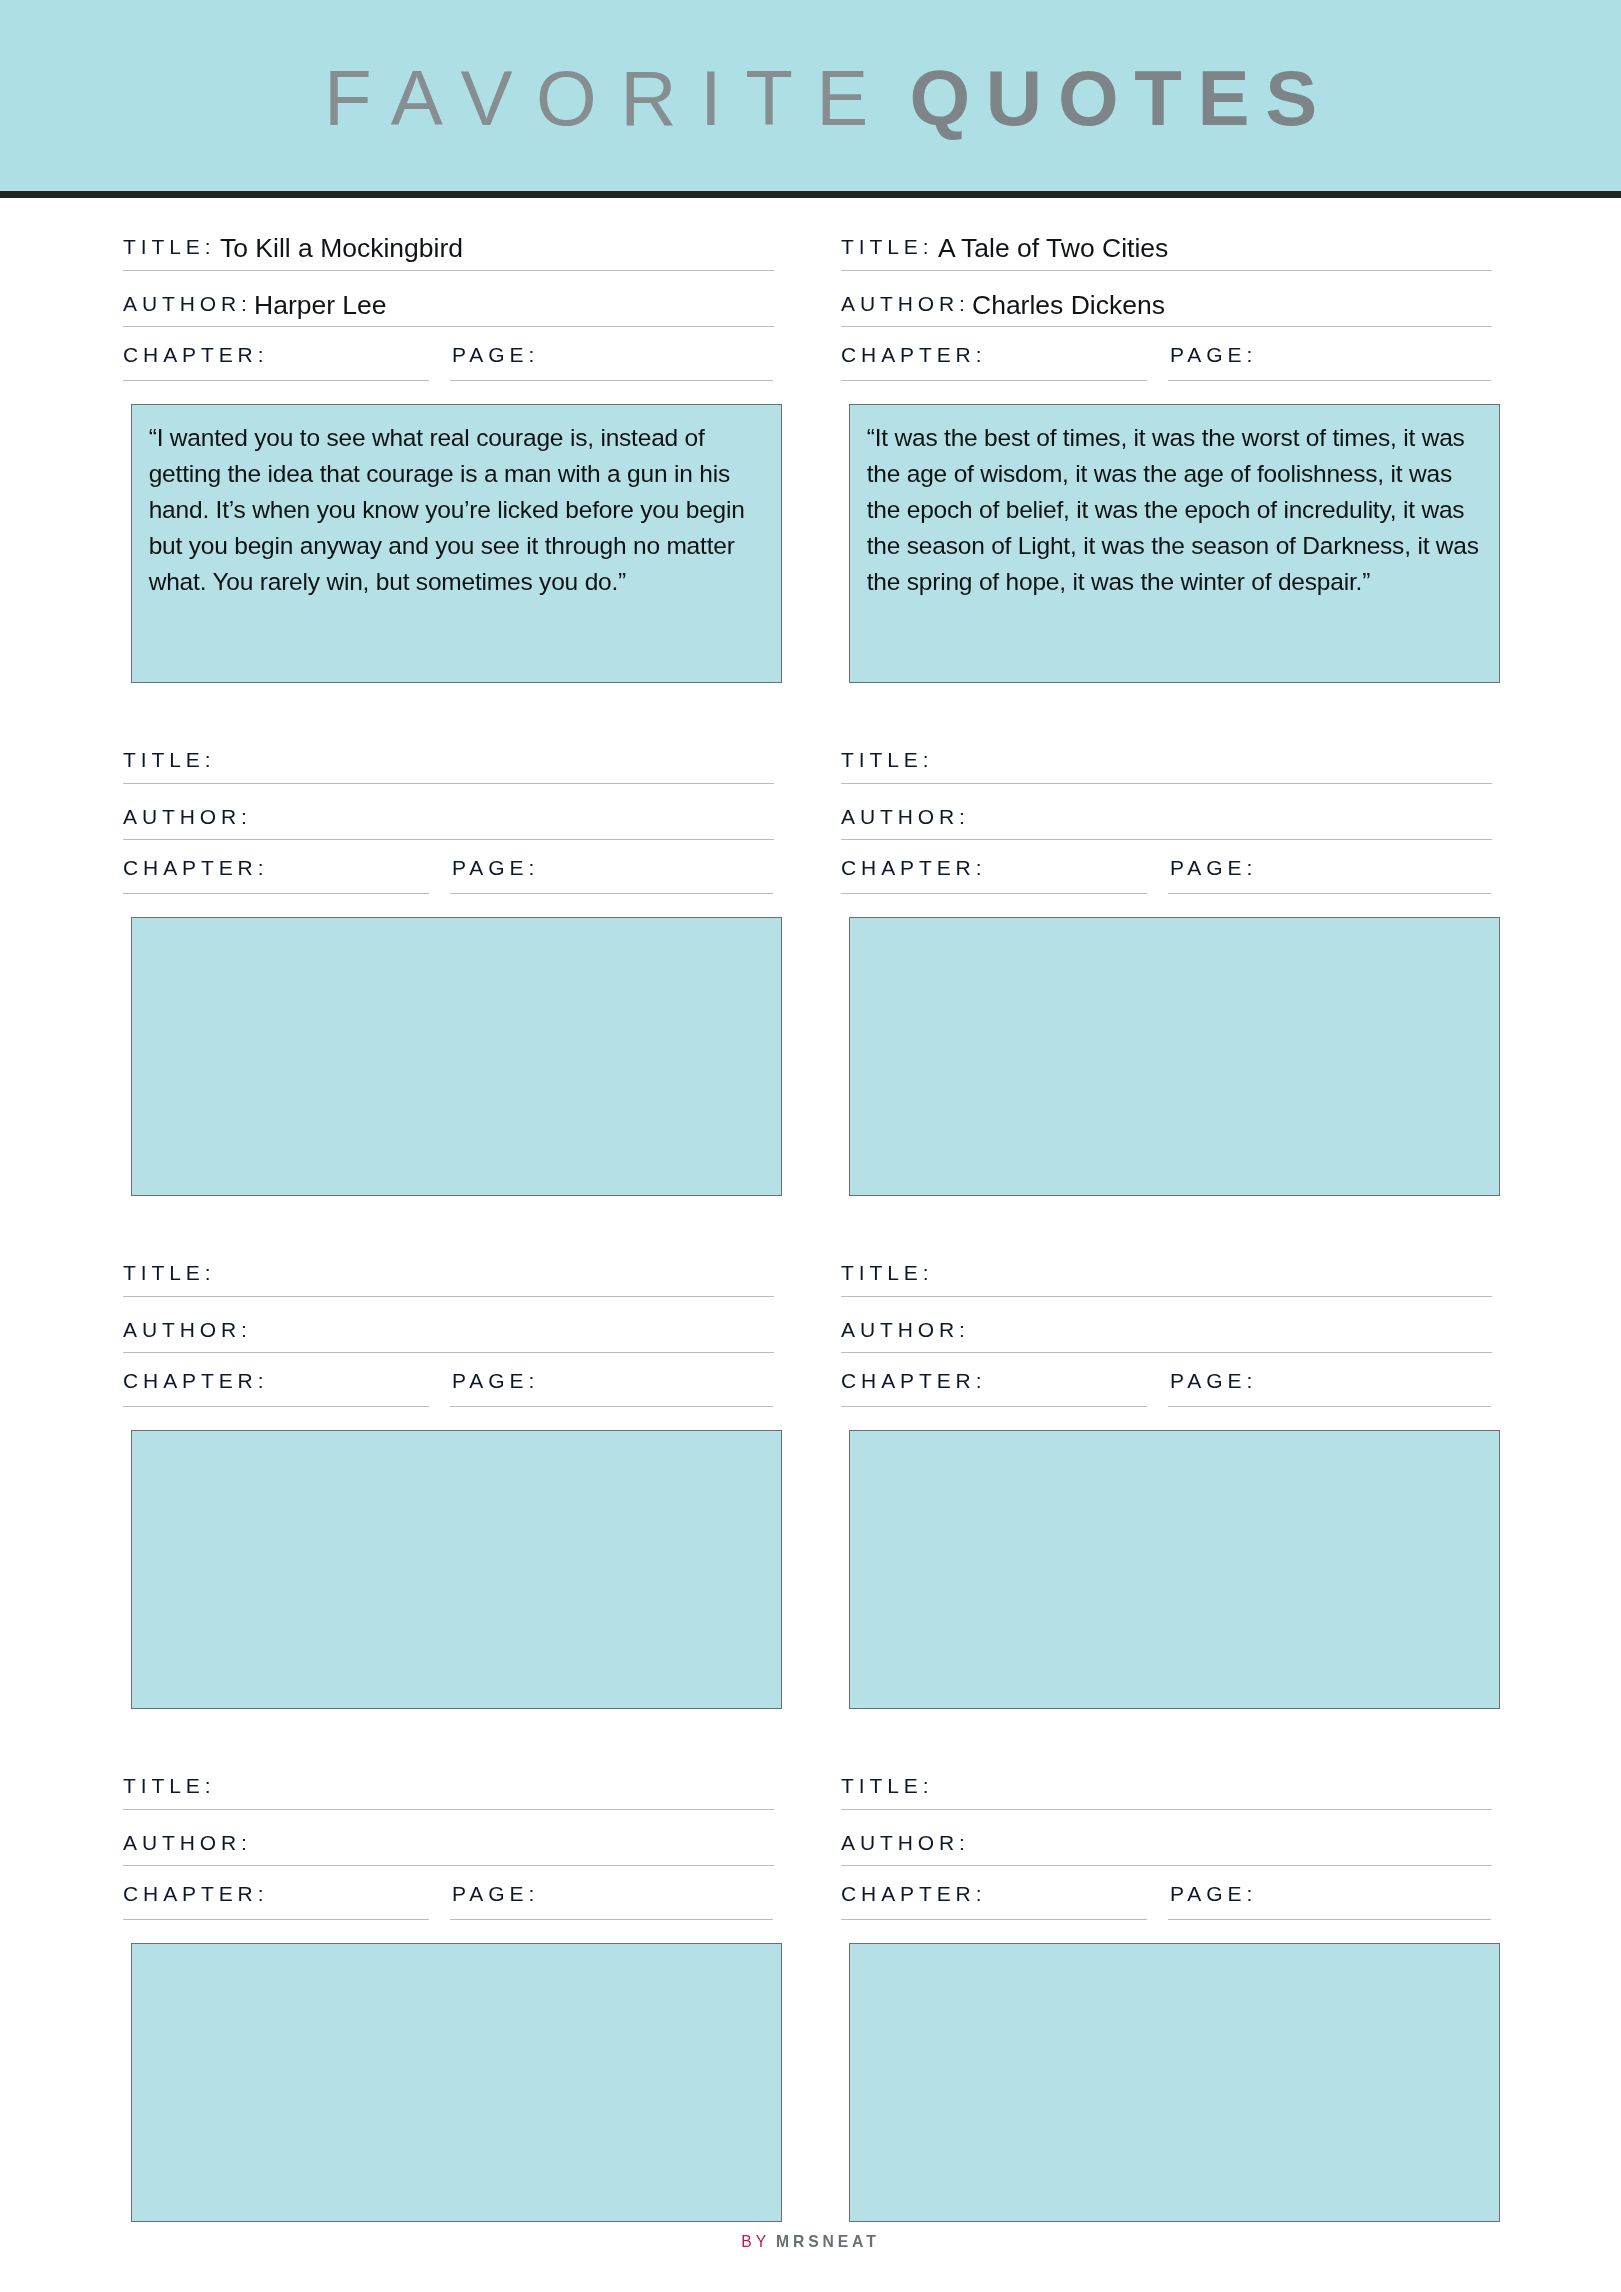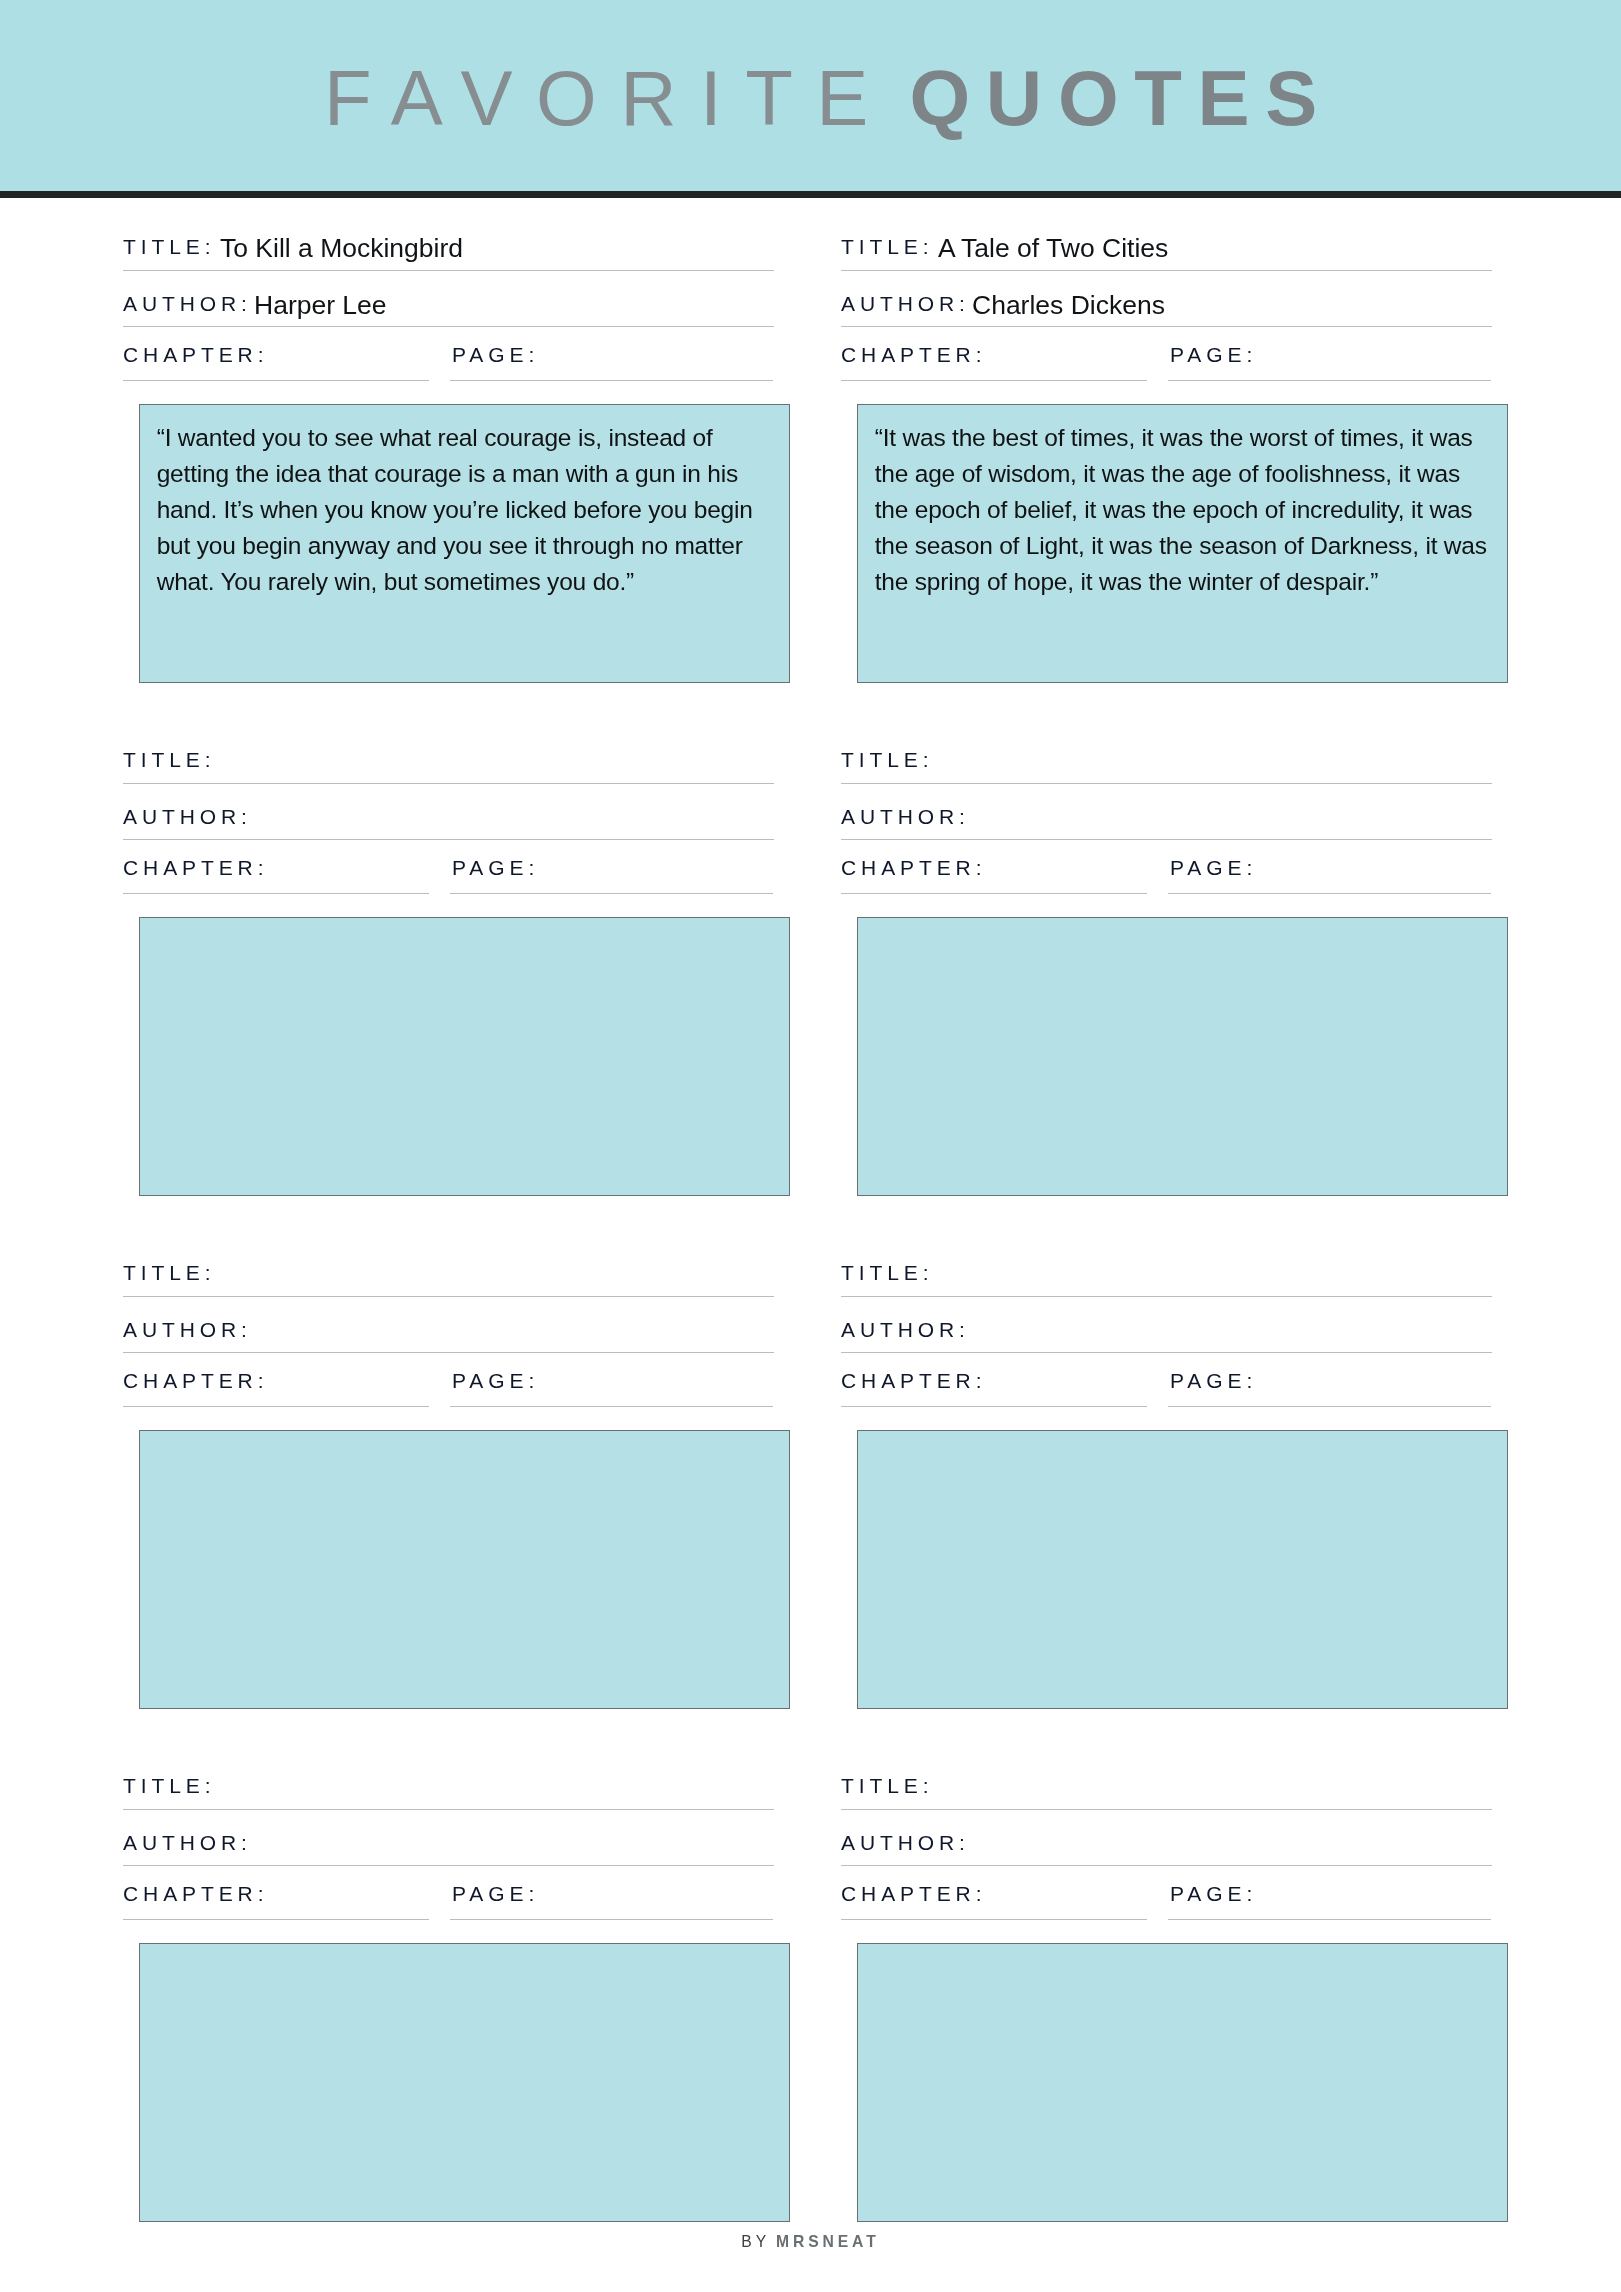--- a/index.html
+++ b/index.html
@@ -87,21 +87,21 @@
     border-top: 1px solid #b9bdbe;
   }
   .line-title   { top: 37px;  left: 0; width: 651px; }
   .line-author  { top: 93px;  left: 0; width: 651px; }
   .line-chapter { top: 147px; left: 0; width: 306px; }
   .line-page    { top: 147px; left: 327px; width: 323px; }
 
   .qbox {
     position: absolute;
     top: 171px;
-    left: 16px;
+    left: 8px;
     width: 651px;
     height: 279px;
     background: #b5e1e6;
     border: 1.5px solid #687073;
     padding: 14.7px 16.7px;
   }
   .qbox p {
     font-size: 24.5px;
     line-height: 36px;
     color: #101214;
@@ -111,21 +111,21 @@
   
   .footer {
     position: absolute;
     left: 0; right: 0;
     top: 2233px;
     text-align: center;
     font-size: 15.7px;
     letter-spacing: 3.9px;
     white-space: nowrap;
   }
-  .footer .by    { color: #404040; font-weight: 400; margin-right: 5.9px; }
+  .footer .by    { color: #be185d; font-weight: 400; margin-right: 5.9px; }
   .footer .brand { color: #696f72; font-weight: 700; }
 </style>
 </head>
 <body>
 
 <div class="page">
 
   <div class="header">
     <h1><span class="title-light">FAVORITE</span><span class="title-bold">QUOTES</span></h1>
   </div>

